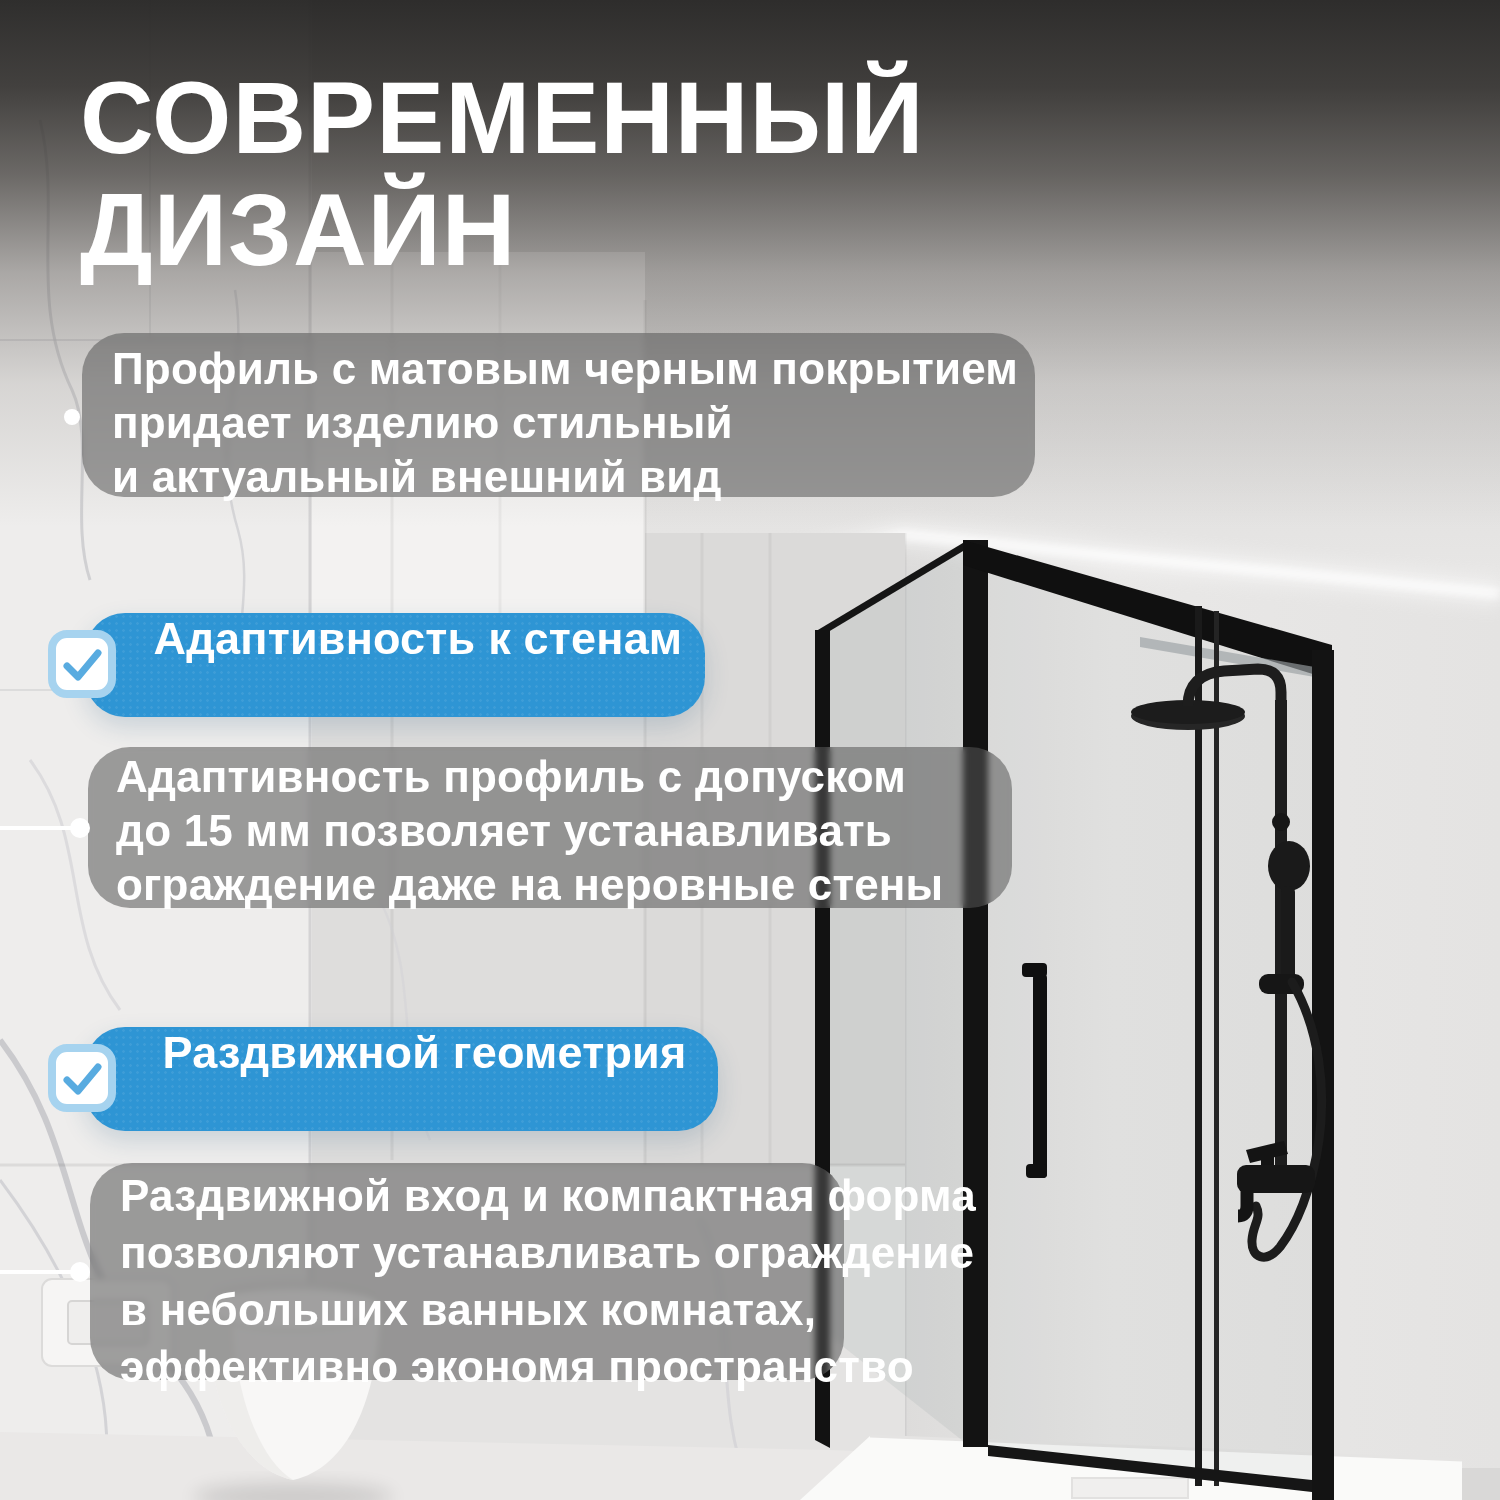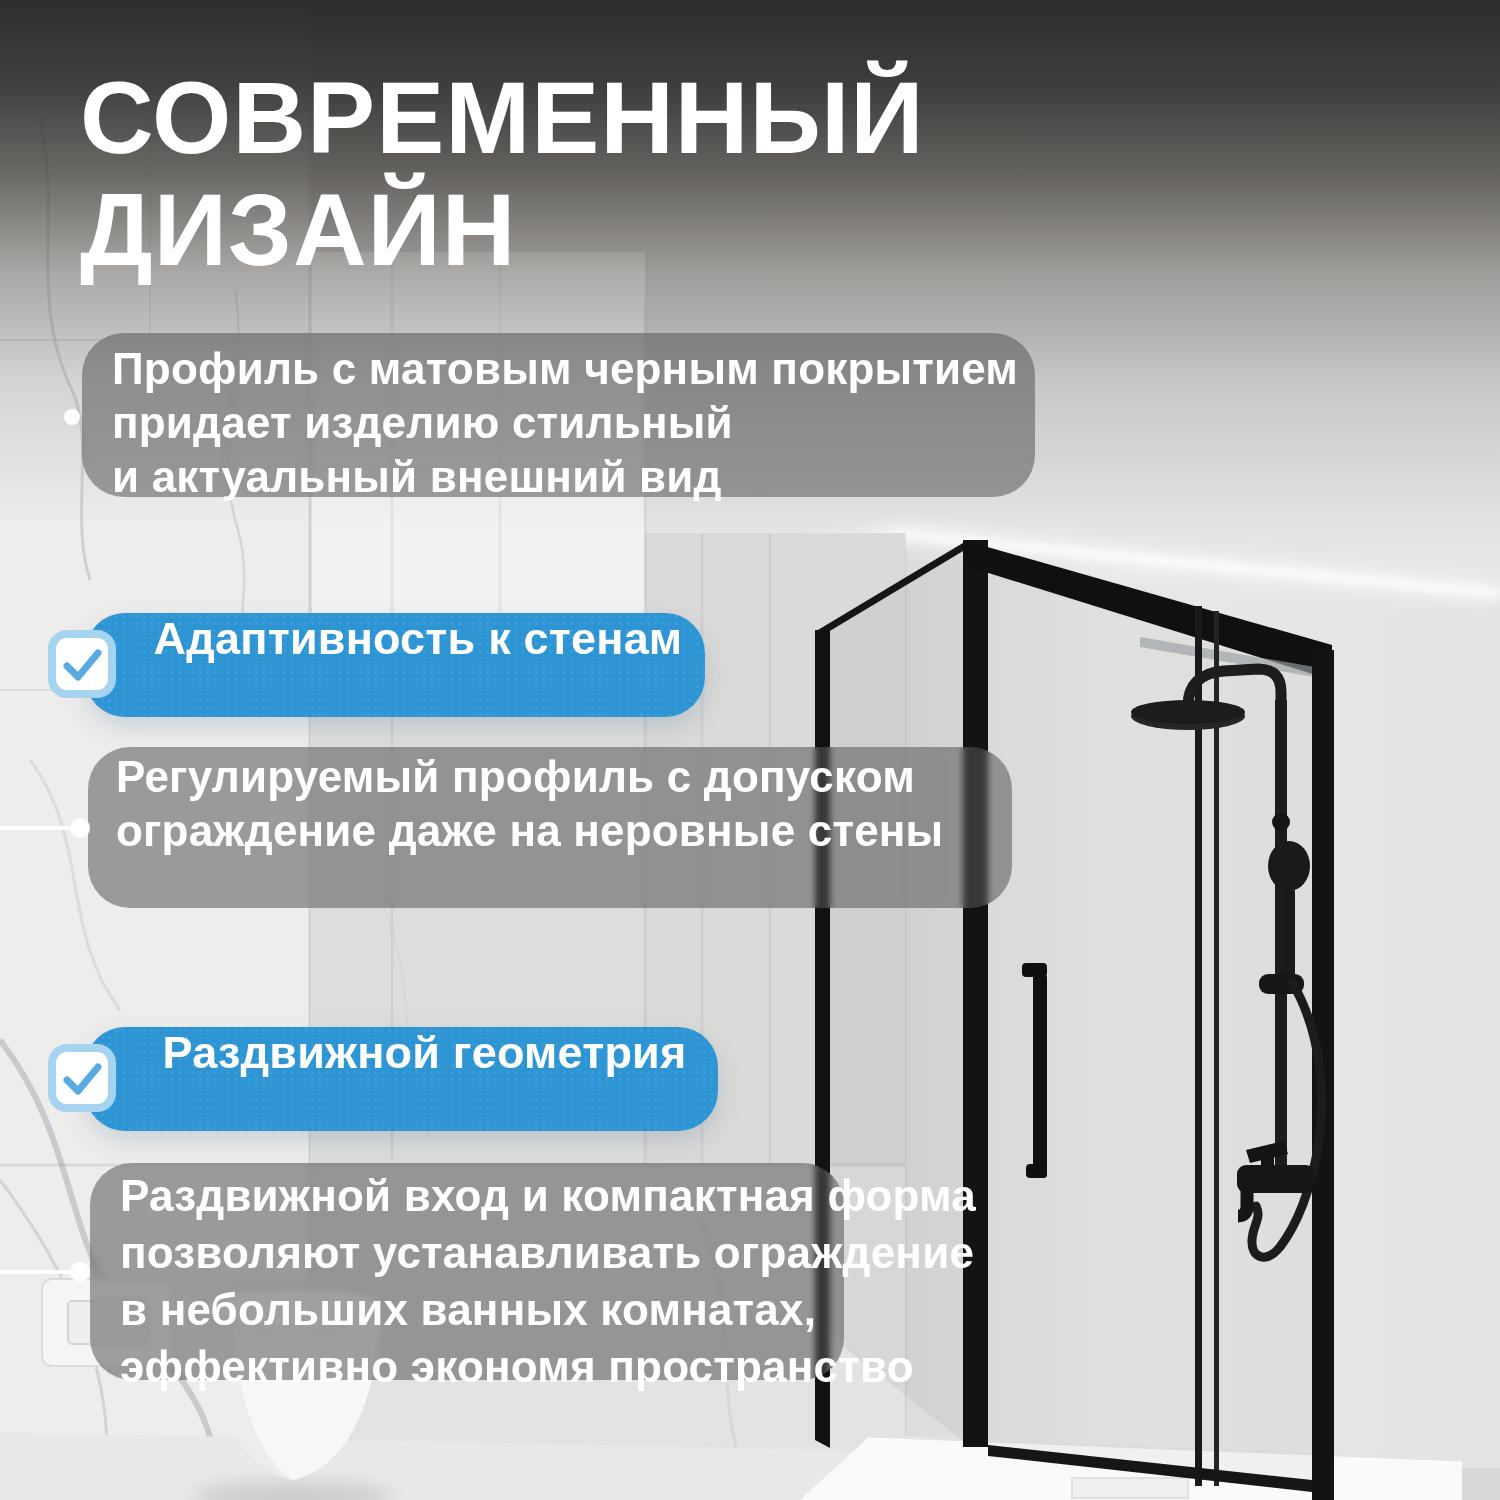--- a/index.html
+++ b/index.html
@@ -197,21 +197,22 @@
     <span>Адаптивность к стенам</span>
   </div>
   <svg class="checkbox checkbox-walls" viewBox="0 0 68 68">
     <rect x="4" y="4" width="60" height="60" rx="15" fill="#ffffff" stroke="var(--checkbox-ring,#a6d3ef)" stroke-width="8"></rect>
     <path d="M 19,36 L 30,47 L 50,23" fill="none" stroke="var(--check-blue,#58abe0)" stroke-width="7" stroke-linecap="round" stroke-linejoin="round"></path>
   </svg>
 
   <div class="connector connector-adaptive"></div>
   <div class="connector-dot dot-adaptive"></div>
   <div class="note note-adaptive">
-    <span class="line">Регулируемый профиль с допуском</span>
+    <span class="line">Адаптивность профиль с допуском</span>
+    <span class="line">до 15 мм позволяет устанавливать</span>
     <span class="line">ограждение даже на неровные стены</span>
   </div>
 
   <div class="badge badge-geometry">
     <span>Раздвижной геометрия</span>
   </div>
   <svg class="checkbox checkbox-geometry" viewBox="0 0 68 68">
     <rect x="4" y="4" width="60" height="60" rx="15" fill="#ffffff" stroke="var(--checkbox-ring,#a6d3ef)" stroke-width="8"></rect>
     <path d="M 19,36 L 30,47 L 50,23" fill="none" stroke="var(--check-blue,#58abe0)" stroke-width="7" stroke-linecap="round" stroke-linejoin="round"></path>
   </svg>

